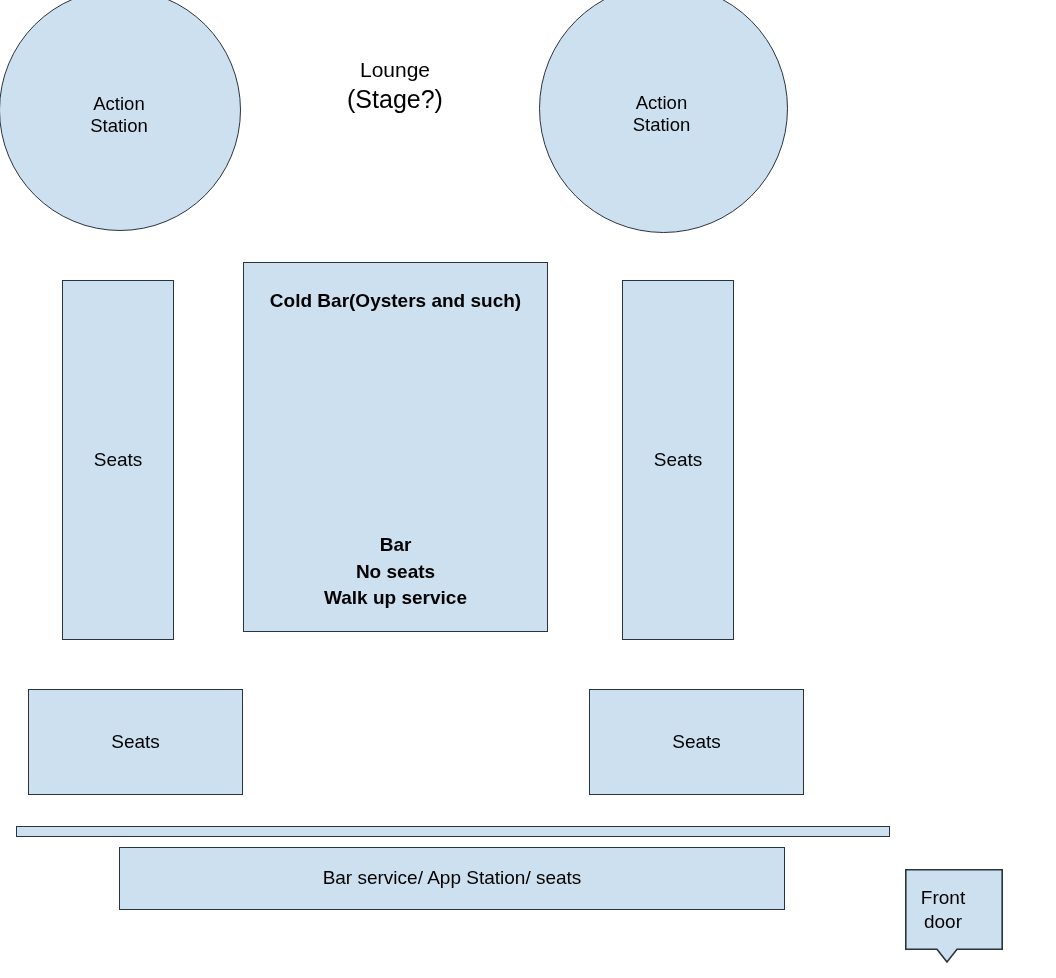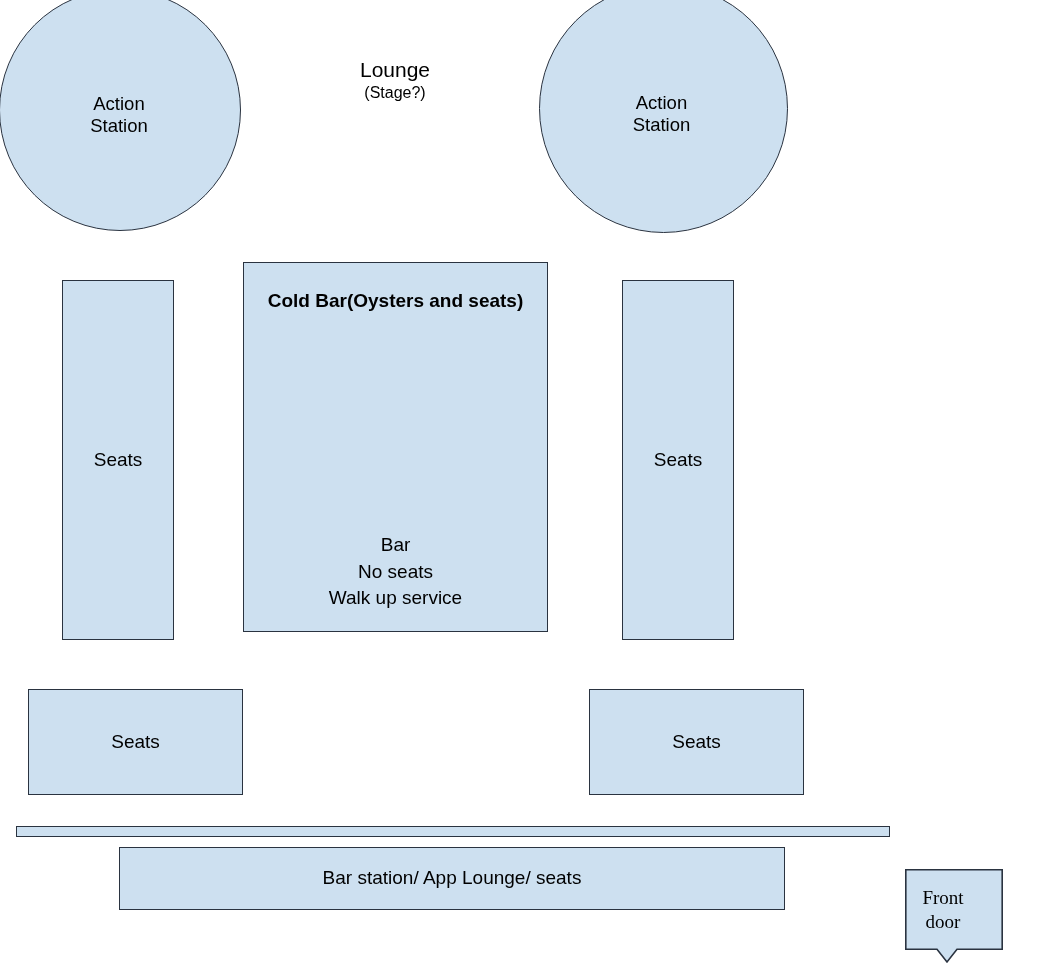--- a/index.html
+++ b/index.html
@@ -74,21 +74,21 @@
     text-align: center;
   }
   #lounge-title {
     display: block;
     font-size: 21px;
     font-weight: normal;
     line-height: 1.22;
   }
   #lounge-subtitle {
     display: block;
-    font-size: 16px;
+    font-size: 25px;
     line-height: 1.3;
   }
 
   
   #seats-left-vertical {
     left: 62px;
     top: 280px;
     width: 112px;
     height: 360px;
   }
@@ -121,21 +121,21 @@
     font-weight: bold;
     text-align: center;
     line-height: 1.25;
   }
   #cold-bar-notes {
     position: absolute;
     left: 14px;
     right: 14px;
     bottom: 20px;
     font-size: 19px;
-    font-weight: normal;
+    font-weight: bold;
     text-align: center;
     line-height: 1.38;
     white-space: pre-line;
   }
 
   
   #seats-lower-left {
     left: 28px;
     top: 689px;
     width: 215px;
@@ -193,21 +193,20 @@
     top: 0;
     width: 76px;
     height: 81px;
     display: flex;
     align-items: center;
     justify-content: center;
     text-align: center;
     font-size: 19px;
     line-height: 1.22;
     white-space: pre-line;
-    font-family: Liberation Serif, serif;
   }
 </style>
 </head>
 <body>
 
 <div id="floorplan">
 
   <div class="shape circle" id="action-station-left">
     <span class="label bold">Action
 Station</span>
@@ -221,21 +220,21 @@
   <div id="lounge-text">
     <span id="lounge-title">Lounge</span>
     <span id="lounge-subtitle">(Stage?)</span>
   </div>
 
   <div class="shape" id="seats-left-vertical">
     <span class="label">Seats</span>
   </div>
 
   <div class="shape" id="cold-bar-block">
-    <div id="cold-bar-title">Cold Bar(Oysters and seats)</div>
+    <div id="cold-bar-title">Cold Bar(Oysters and such)</div>
     <div id="cold-bar-notes">Bar
 No seats
 Walk up service</div>
   </div>
 
   <div class="shape" id="seats-right-vertical">
     <span class="label">Seats</span>
   </div>
 
   <div class="shape" id="seats-lower-left">
@@ -244,21 +243,21 @@
 
   <div class="shape" id="seats-lower-right">
     <span class="label">Seats</span>
   </div>
 
   <div class="shape" id="divider-bar">
     <span class="label"></span>
   </div>
 
   <div class="shape" id="bar-station-strip">
-    <span class="label">Bar station/ App Lounge/ seats</span>
+    <span class="label">Bar service/ App Station/ seats</span>
   </div>
 
   <div id="front-door-callout">
     <svg viewBox="0 0 98 94">
       <path d="M 0.8 0.8 L 97.2 0.8 L 97.2 80.2 L 52 80.2 L 42 93 L 32 80.2 L 0.8 80.2 Z" fill="#cde0f0" stroke="#2a3340" stroke-width="1.6" stroke-linejoin="miter"></path>
     </svg>
     <div id="front-door-label">Front
 door</div>
   </div>
 

